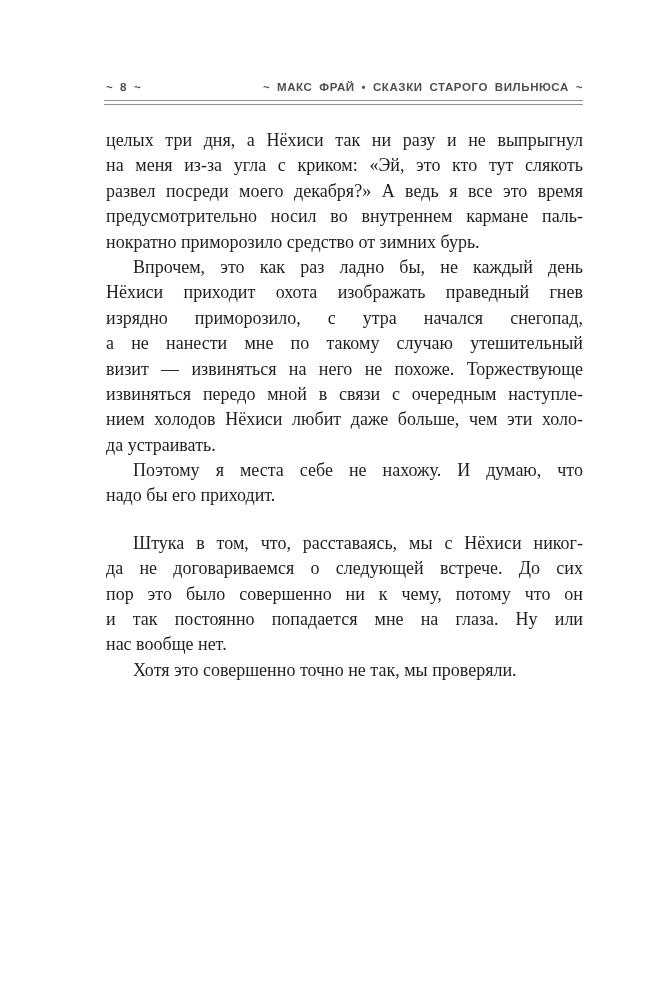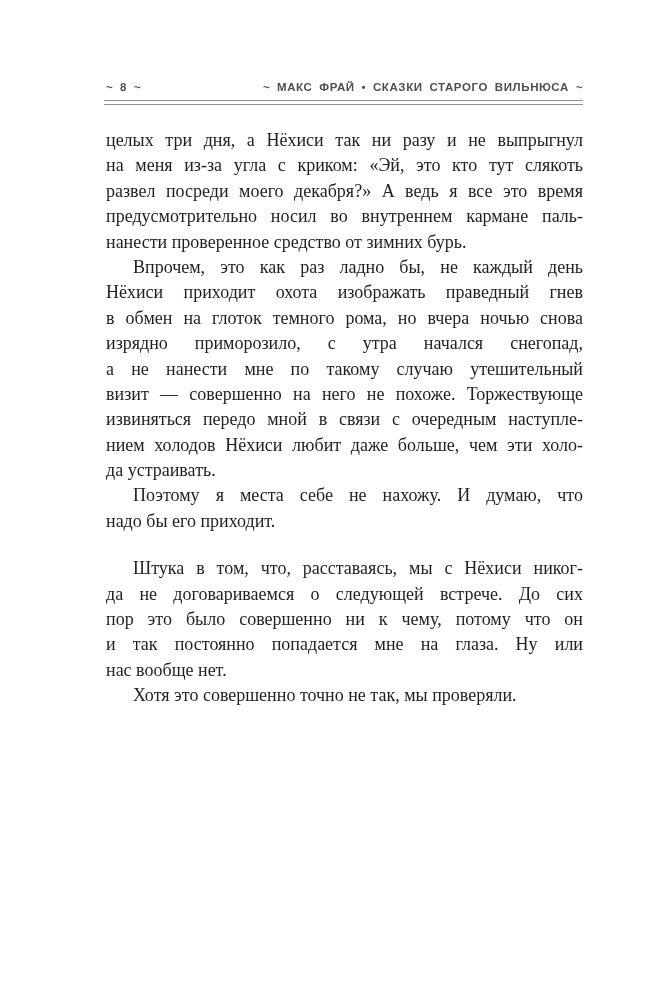--- a/index.html
+++ b/index.html
@@ -74,29 +74,28 @@
     <span>~ 8 ~</span>
     <span>~ МАКС ФРАЙ • СКАЗКИ СТАРОГО ВИЛЬНЮСА ~</span>
   </div>
   <div class="header-rule"></div>
   <div class="text-column">
       <div class="para">
         <div class="line">целых три дня, а Нёхиси так ни разу и не выпрыгнул</div>
         <div class="line">на меня из-за угла с криком: «Эй, это кто тут слякоть</div>
         <div class="line">развел посреди моего декабря?» А ведь я все это время</div>
         <div class="line">предусмотрительно носил во внутреннем кармане паль-</div>
-        <div class="line last">нанести проверенное средство от зимних бурь.</div>
+        <div class="line last">нократно приморозило средство от зимних бурь.</div>
       </div>
       <div class="para indent">
         <div class="line">Впрочем, это как раз ладно бы, не каждый день</div>
         <div class="line">Нёхиси приходит охота изображать праведный гнев</div>
-        <div class="line">в обмен на глоток темного рома, но вчера ночью снова</div>
         <div class="line">изрядно приморозило, с утра начался снегопад,</div>
         <div class="line">а не нанести мне по такому случаю утешительный</div>
-        <div class="line">визит — совершенно на него не похоже. Торжествующе</div>
+        <div class="line">визит — извиняться на него не похоже. Торжествующе</div>
         <div class="line">извиняться передо мной в связи с очередным наступле-</div>
         <div class="line">нием холодов Нёхиси любит даже больше, чем эти холо-</div>
         <div class="line last">да устраивать.</div>
       </div>
       <div class="para indent">
         <div class="line">Поэтому я места себе не нахожу. И думаю, что</div>
         <div class="line last">надо бы его приходит.</div>
       </div>
       <div class="spacer"></div>
       <div class="para indent">

